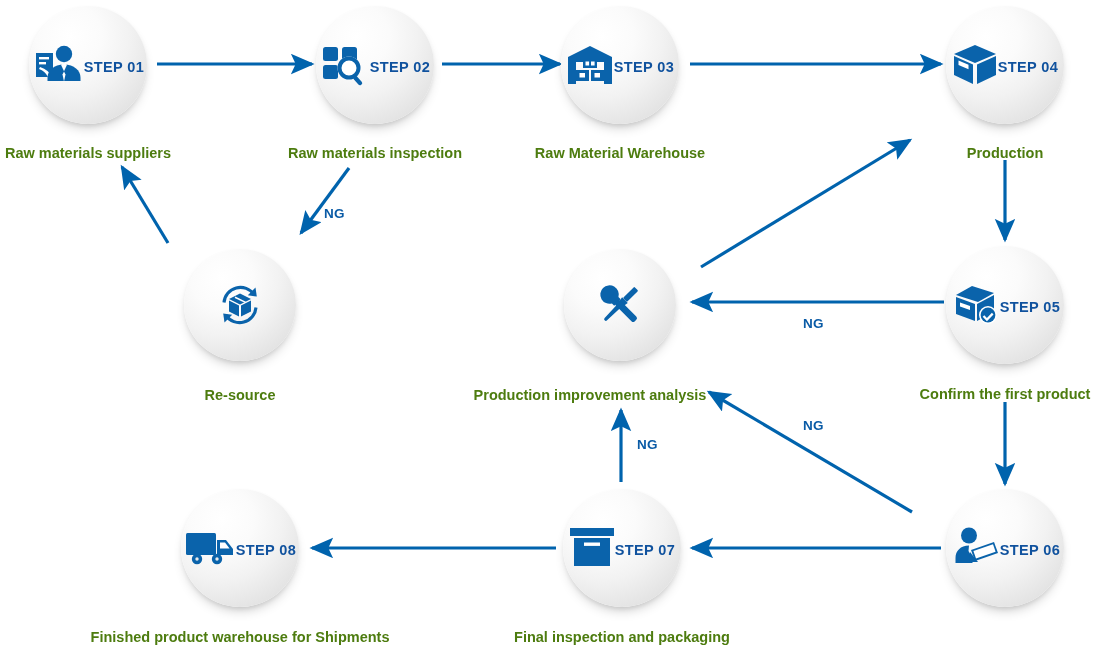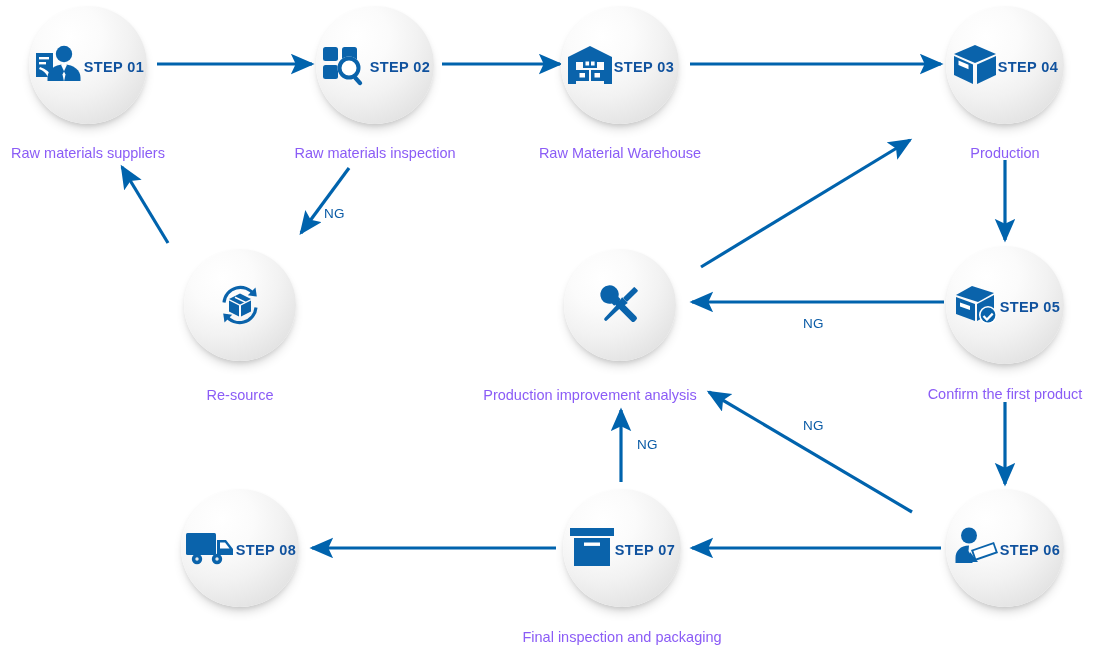--- a/index.html
+++ b/index.html
@@ -22,25 +22,26 @@
     display:flex;flex-direction:row;align-items:center;justify-content:center;
   }
   .ball.big{width:118px;height:118px;left:-59px;top:-59px;}
   .ball.mid{width:112px;height:112px;left:-56px;top:-56px;}
   .icon{display:block;line-height:0;}
   .step-label{
     font-size:14.5px;font-weight:bold;color:#10529e;letter-spacing:.4px;
     margin-top:4px;
   }
   .caption{
-    position:absolute;white-space:nowrap;font-size:14.5px;color:#8b5cf6;
+    position:absolute;white-space:nowrap;font-size:14.5px;color:#4d7c0f;
     transform:translateX(-50%);
+    font-weight:bold;
   }
   .ng{
-    position:absolute;font-size:13.5px;font-weight:normal;color:#0a5ba6;
+    position:absolute;font-size:13.5px;font-weight:bold;color:#0a5ba6;
     letter-spacing:.3px;
   }
 </style>
 </head>
 <body>
 
 <div id="stage">
 
   <svg id="arrows" viewBox="0 0 1114 650">
     <defs>
@@ -196,20 +197,21 @@
           <path d="M36 14.5 h5 l4.6 6 h-9.6 Z" fill="#fff"></path>
           <circle cx="13" cy="31" r="5.2"></circle>
           <circle cx="33" cy="31" r="5.2"></circle>
           <circle cx="13" cy="31" r="1.7" fill="#e9e9e9"></circle>
           <circle cx="33" cy="31" r="1.7" fill="#e9e9e9"></circle>
         </svg>
       </span>
       <span class="step-label">STEP 08</span>
     </div>
   </div>
+  <div class="caption" style="left:240px;top:629px;">Finished product warehouse for Shipments</div>
 
   <div class="node" style="left:240px;top:305px;">
     <div class="ball mid">
       <span class="icon">
         <svg width="54" height="54" viewBox="0 0 54 54" fill="none">
           <path d="M11 24.5 A16.5 16.5 0 0 1 41 16.5" stroke="#0a63ab" stroke-width="3.1" fill="none"></path>
           <path d="M42.5 9.5 L43.8 18.6 L34.8 17.2 Z" fill="#0a63ab"></path>
           <path d="M43 29.5 A16.5 16.5 0 0 1 13 37.5" stroke="#0a63ab" stroke-width="3.1" fill="none"></path>
           <path d="M11.5 44.5 L10.2 35.4 L19.2 36.8 Z" fill="#0a63ab"></path>
           <path d="M27 15.5 L38 21 L27 26.5 L16 21 Z" fill="#0a63ab"></path>

